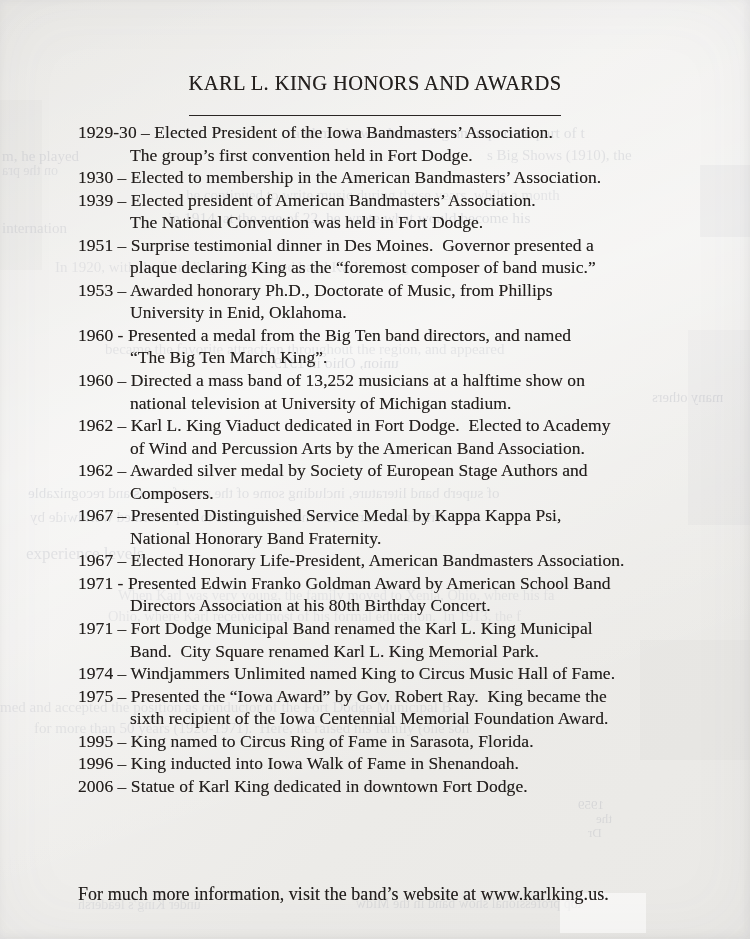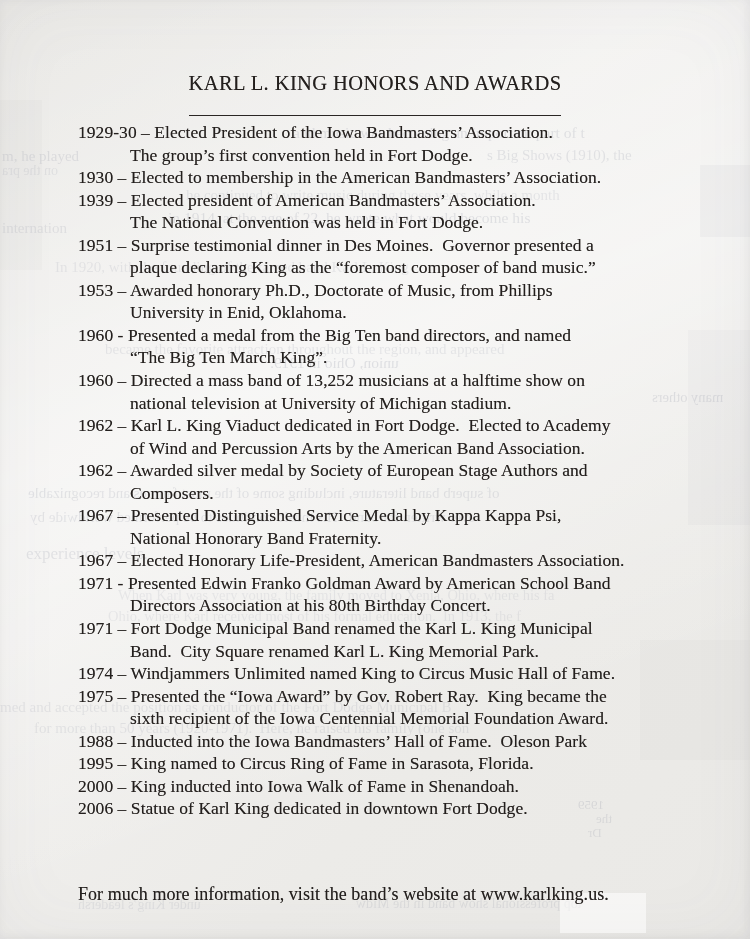--- a/index.html
+++ b/index.html
@@ -179,27 +179,26 @@
         <div class="line cont">Band.  City Square renamed Karl L. King Memorial Park.</div>
       </div>
       <div class="entry">
         <div class="line">1974 – Windjammers Unlimited named King to Circus Music Hall of Fame.</div>
       </div>
       <div class="entry">
         <div class="line">1975 – Presented the “Iowa Award” by Gov. Robert Ray.  King became the</div>
         <div class="line cont">sixth recipient of the Iowa Centennial Memorial Foundation Award.</div>
       </div>
       <div class="entry">
-        <div class="line">1988 – Inducted into the Iowa Bandmasters’ Hall of Fame.  Oleson Park</div>
       </div>
       <div class="entry">
         <div class="line">1995 – King named to Circus Ring of Fame in Sarasota, Florida.</div>
       </div>
       <div class="entry">
-        <div class="line">2000 – King inducted into Iowa Walk of Fame in Shenandoah.</div>
+        <div class="line">1996 – King inducted into Iowa Walk of Fame in Shenandoah.</div>
       </div>
       <div class="entry">
         <div class="line">2006 – Statue of Karl King dedicated in downtown Fort Dodge.</div>
       </div>
     </div>
 
   <p class="footer"><span>For much more information, visit the band’s website at www.karlking.us.</span></p>
 
 </div>
 

